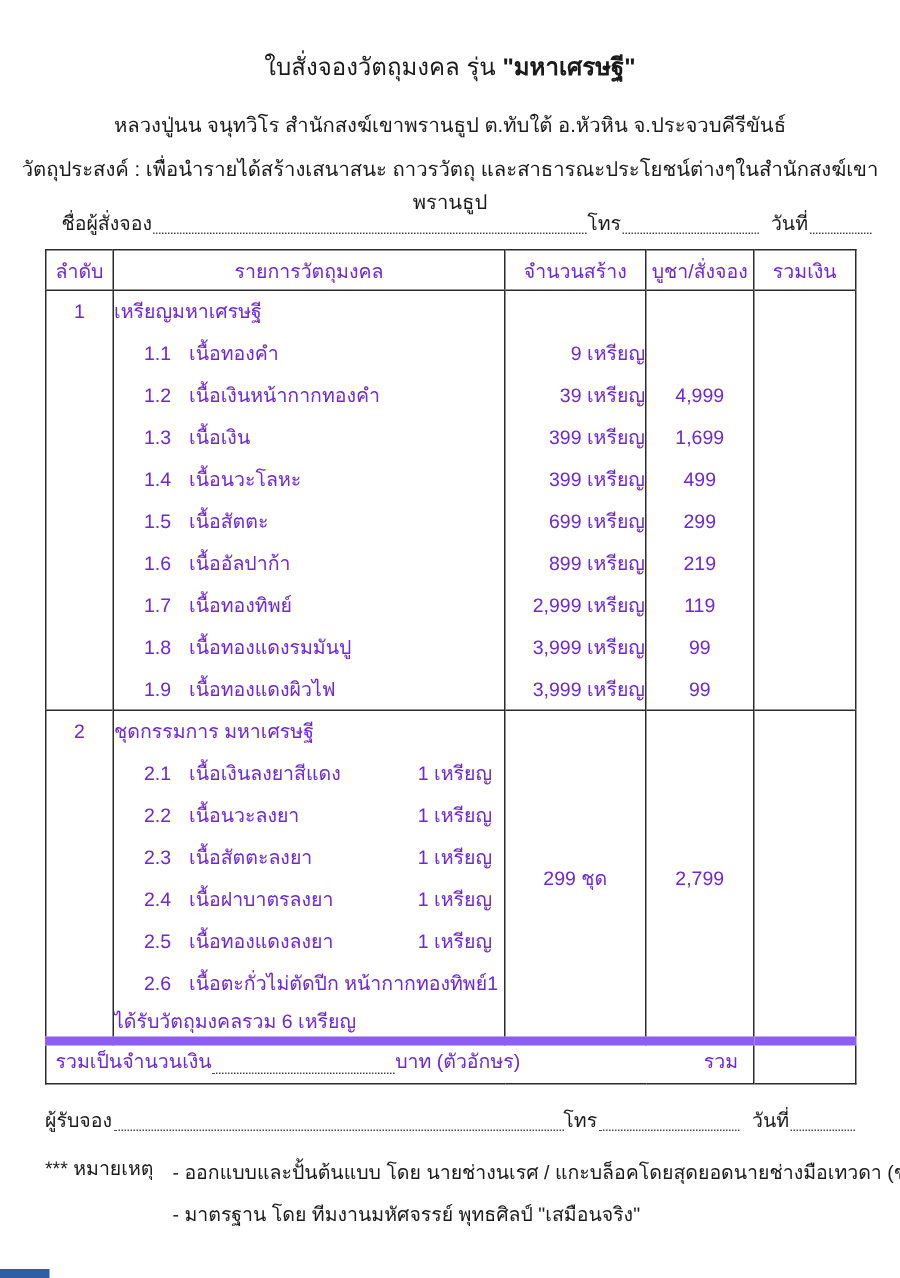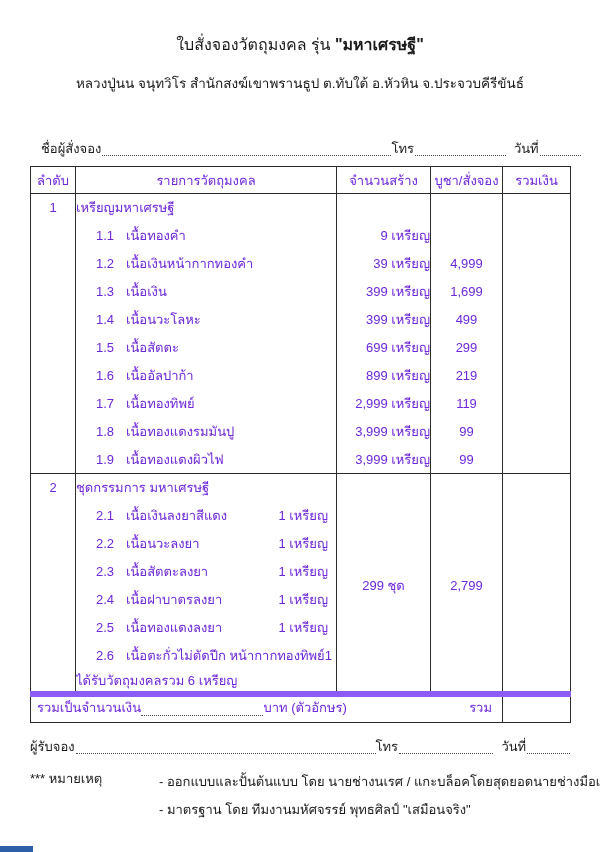--- a/index.html
+++ b/index.html
@@ -48,35 +48,36 @@
   .spacer{flex:1;}
   .inline-qty{padding-right:8px;white-space:nowrap;}
   td.c-qty{text-align:right;padding-right:10px;white-space:nowrap;}
   td.c-price{text-align:center;}
   td.received-name{padding-left:35px;}
 
   .footflex{display:flex;align-items:flex-end;padding:0 0 4px 6px;}
   .footflex .leader{flex:1;margin-bottom:2px;}
   .foot-total-lbl{margin-right:10px;}
 
-  .notes{position:absolute;left:30px;top:768px;width:545px;display:flex;font-size:13px;gap:44px;}
+  .notes{position:absolute;left:30px;top:768px;width:545px;display:flex;font-size:13px;}
   .notes-label{flex:0 0 85px;white-space:nowrap;}
   .notes-lines div{line-height:28px;white-space:nowrap;}
 
   .accent-bar{position:absolute;left:0;top:846px;width:33px;height:6px;background:#2d5fa8;}
 </style>
 </head>
 <body>
 
 <div class="page">
 
   <div class="center doc-title">
     <span>ใบสั่งจองวัตถุมงคล รุ่น </span><span class="bold">"มหาเศรษฐี"</span>
   </div>
   <div class="center doc-subtitle">หลวงปู่นน จนุทวิโร สำนักสงฆ์เขาพรานธูป ต.ทับใต้ อ.หัวหิน จ.ประจวบคีรีขันธ์</div>
+  <div class="center doc-purpose">วัตถุประสงค์ : เพื่อนำรายได้สร้างเสนาสนะ ถาวรวัตถุ และสาธารณะประโยชน์ต่างๆในสำนักสงฆ์เขาพรานธูป</div>
 
   <div class="fields-row top-fields">
     <span class="lbl">ชื่อผู้สั่งจอง</span>
     <span class="leader lead-a"></span>
     <span class="lbl">โทร</span>
     <span class="leader lead-b"></span>
     <span class="lbl">วันที่</span>
     <span class="leader lead-c"></span>
   </div>
 

